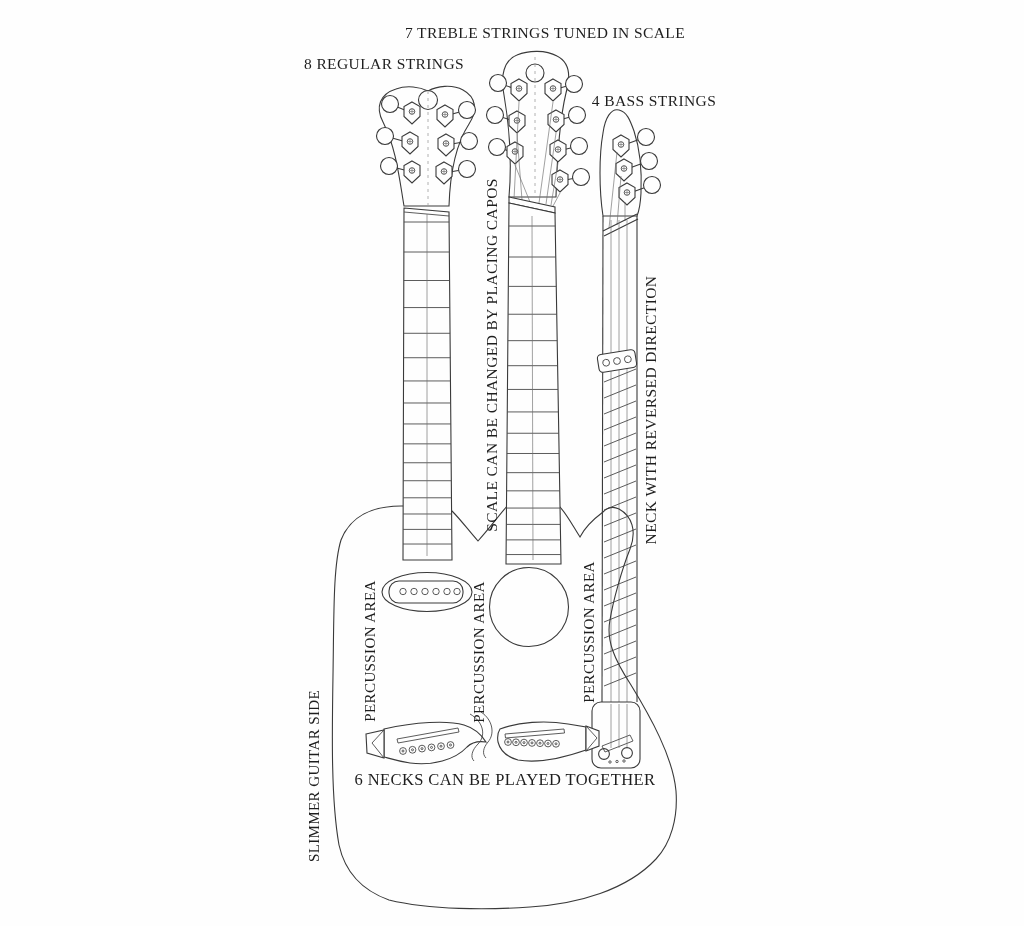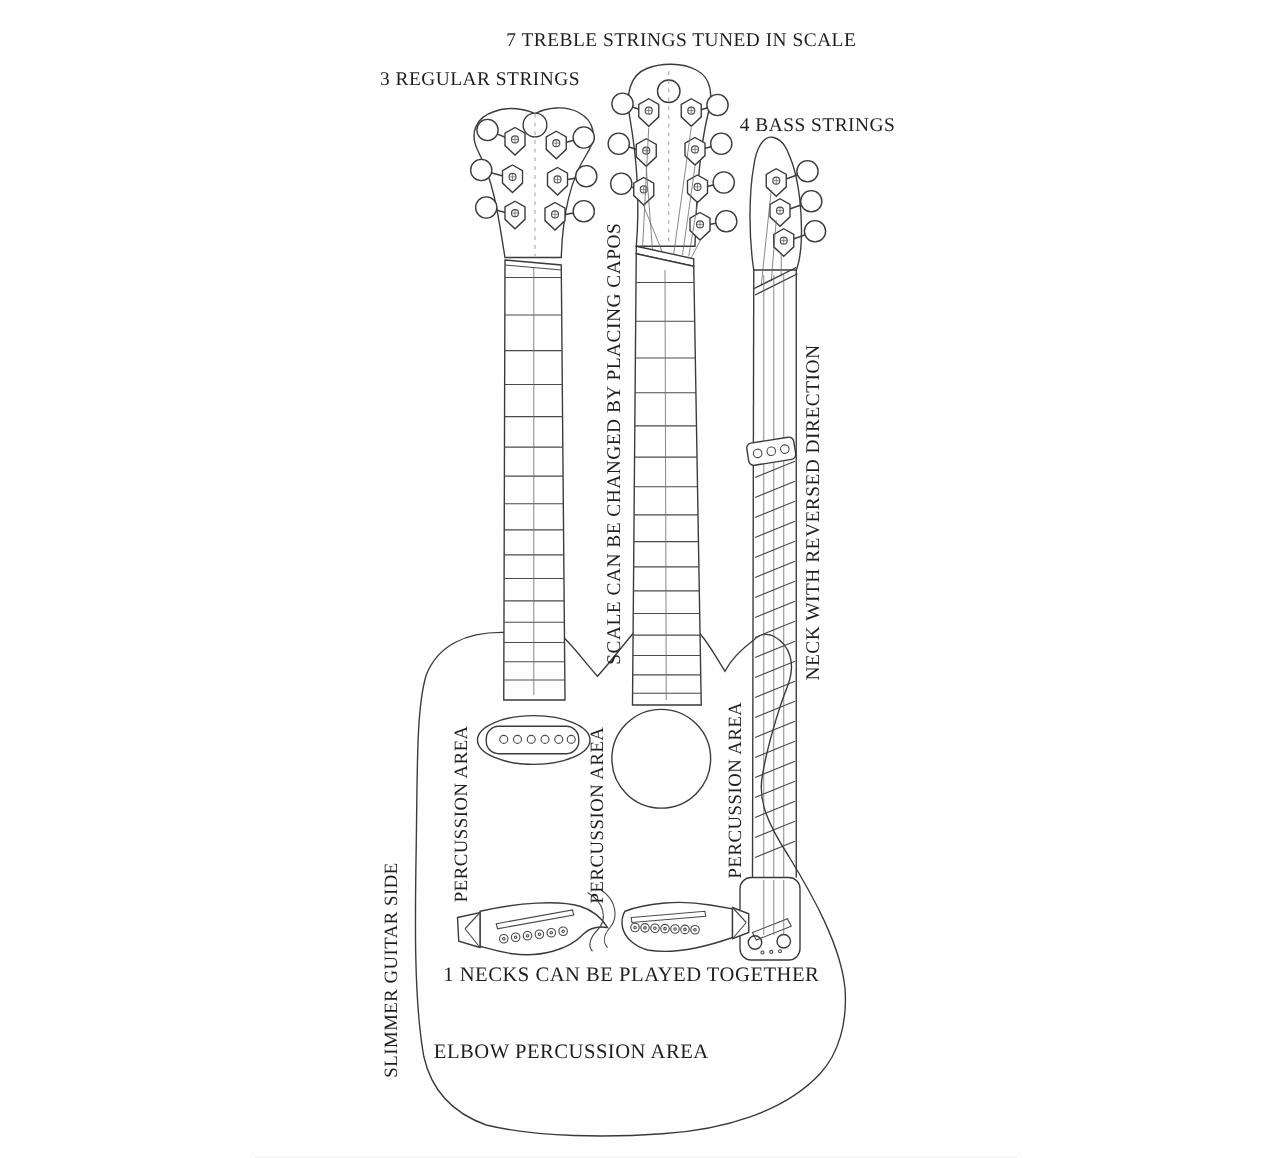--- a/index.html
+++ b/index.html
@@ -308,23 +308,22 @@
         <circle cx="540" cy="743.2" r="3.4" class="ink t1"></circle>
         <circle cx="540" cy="743.2" r="1" class="ink t1"></circle>
         <circle cx="548" cy="743.5" r="3.4" class="ink t1"></circle>
         <circle cx="548" cy="743.5" r="1" class="ink t1"></circle>
         <circle cx="556" cy="743.8" r="3.4" class="ink t1"></circle>
         <circle cx="556" cy="743.8" r="1" class="ink t1"></circle>
       </g>
   </svg>
 
   <div class="lbl" style="left:545px; top:33px;">7 TREBLE STRINGS TUNED IN SCALE</div>
-  <div class="lbl" style="left:384px; top:64px;">3 REGULAR STRINGS</div>
+  <div class="lbl" style="left:384px; top:64px;">8 REGULAR STRINGS</div>
   <div class="lbl" style="left:654px; top:101px;">4 BASS STRINGS</div>
   <div class="lbl v" style="left:492px; top:355px;">SCALE CAN BE CHANGED BY PLACING CAPOS</div>
   <div class="lbl v" style="left:651px; top:410px;">NECK WITH REVERSED DIRECTION</div>
   <div class="lbl v fs15" style="left:370px; top:651px;">PERCUSSION AREA</div>
   <div class="lbl v fs15" style="left:479px; top:652px;">PERCUSSION AREA</div>
   <div class="lbl v fs15" style="left:589px; top:632px;">PERCUSSION AREA</div>
   <div class="lbl v fs15" style="left:314px; top:776px;">SLIMMER GUITAR SIDE</div>
-  <div class="lbl fs16" style="left:505px; top:780px;">1 NECKS CAN BE PLAYED TOGETHER</div>
-  <div class="lbl fs16" style="left:457px; top:841px;">ELBOW PERCUSSION AREA</div>
+  <div class="lbl fs16" style="left:505px; top:780px;">6 NECKS CAN BE PLAYED TOGETHER</div>
 </div>
 
 </body></html>

